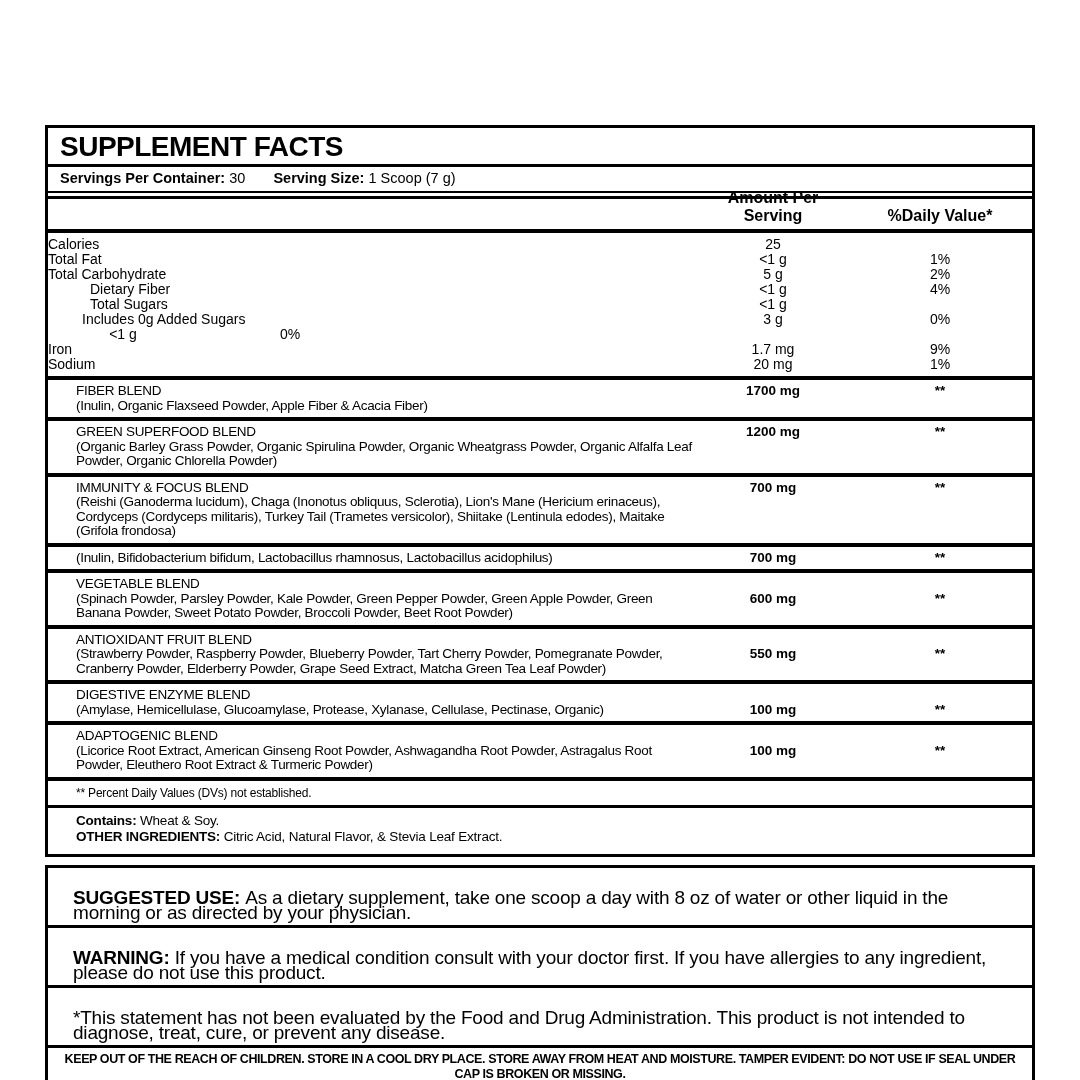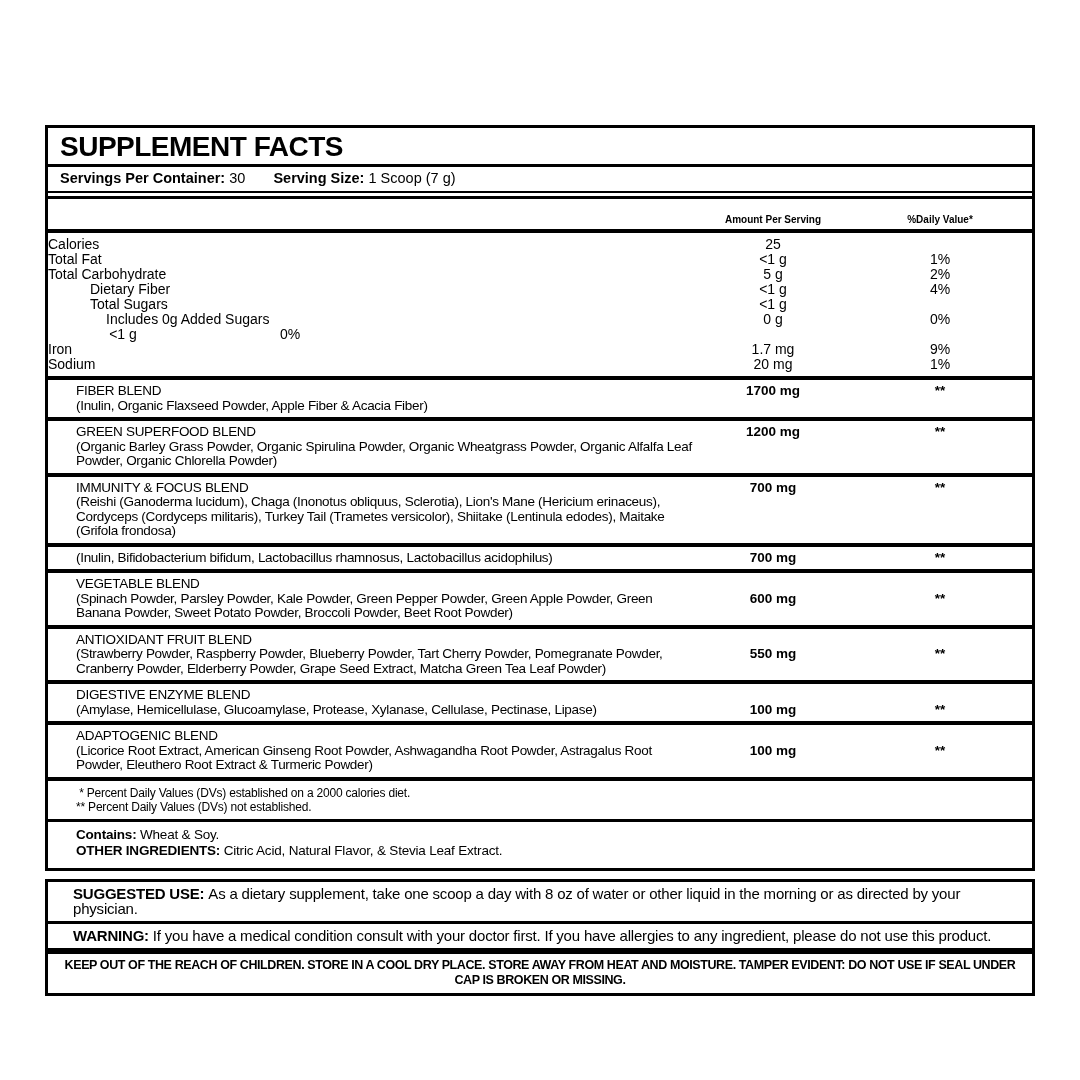--- a/index.html
+++ b/index.html
@@ -29,42 +29,42 @@
   .servings-row{
     font-size:14.5px;line-height:15px;
     padding:4px 0 5px 12px;
   }
   .b{font-weight:bold;}
   .serving-size-group{margin-left:24px;}
   .row{display:flex;align-items:flex-start;}
   .col-name{flex:1;min-width:0;}
   .col-amt{width:150px;text-align:center;flex:none;}
   .col-dv{width:184px;text-align:center;flex:none;}
-  .header-row{height:26px;align-items:flex-end;padding-bottom:4px;font-size:10px;}
+  .header-row{height:26px;align-items:flex-end;padding-bottom:4px;font-size:16px;}
   .nutrients{padding:4px 0;}
   .nutrient-row{font-size:14px;line-height:15px;}
   .indent-0{}
   .indent-1{padding-left:42px;}
-  .indent-2{padding-left:58px;}
+  .indent-2{padding-left:34px;}
   .blend{padding:4px 0;font-size:13.5px;letter-spacing:-0.3px;line-height:14.5px;}
   .blend .col-name{padding-left:28px;}
   .blend-title{font-weight:normal;}
   .blend .col-amt,.blend .col-dv{font-weight:bold;letter-spacing:0;}
   .footnotes{
     font-size:12px;line-height:14px;letter-spacing:-0.2px;
     padding:5px 0 5px 28px;white-space:pre-wrap;
   }
   .other-ing{
     font-size:13.5px;line-height:16px;letter-spacing:-0.2px;
     padding:5px 28px 7px 28px;
   }
   .usage-box{margin-top:8px;}
   .usage-row{
-    font-size:15px;line-height:15px;letter-spacing:-0.2px;
-    padding:4px 22px 5px 25px;
+    font-size:19px;line-height:15px;letter-spacing:-0.2px;
+    padding:22px 22px 5px 25px;
   }
   .usage-row.bold-all{
     font-weight:bold;font-size:12.5px;letter-spacing:-0.4px;
     padding:4px 8px 5px 8px;text-align:center;
   }
   .usage-rule{height:3px;background:#000;}
 </style>
 </head>
 <body>
 
@@ -117,21 +117,21 @@
     <div class="col-amt">&lt;1 g</div>
     <div class="col-dv">4%</div>
   </div>
         <div class="row nutrient-row">
     <div class="col-name indent-1">Total Sugars</div>
     <div class="col-amt">&lt;1 g</div>
     <div class="col-dv"></div>
   </div>
         <div class="row nutrient-row">
     <div class="col-name indent-2">Includes 0g Added Sugars</div>
-    <div class="col-amt">0 g</div>
+    <div class="col-amt">3 g</div>
     <div class="col-dv">0%</div>
   </div>
         <div class="row nutrient-row">
     <div class="col-amt">&lt;1 g</div>
     <div class="col-dv">0%</div>
   </div>
         <div class="row nutrient-row">
     <div class="col-name indent-0">Iron</div>
     <div class="col-amt">1.7 mg</div>
     <div class="col-dv">9%</div>
@@ -218,42 +218,42 @@
     </div>
   </div>
         <div class="rule rule-4"></div>
         <div class="blend">
     <div class="row">
       <div class="col-name"><span class="blend-title">DIGESTIVE ENZYME BLEND</span></div>
       <div class="col-amt"></div>
       <div class="col-dv"></div>
     </div>
     <div class="row">
-      <div class="col-name">(Amylase, Hemicellulase, Glucoamylase, Protease, Xylanase, Cellulase, Pectinase, Lipase)</div>
+      <div class="col-name">(Amylase, Hemicellulase, Glucoamylase, Protease, Xylanase, Cellulase, Pectinase, Organic)</div>
       <div class="col-amt">100 mg</div>
       <div class="col-dv">**</div>
     </div>
   </div>
         <div class="rule rule-4"></div>
         <div class="blend">
     <div class="row">
       <div class="col-name"><span class="blend-title">ADAPTOGENIC BLEND</span></div>
       <div class="col-amt"></div>
       <div class="col-dv"></div>
     </div>
     <div class="row">
       <div class="col-name">(Licorice Root Extract, American Ginseng Root Powder, Ashwagandha Root Powder, Astragalus Root Powder, Eleuthero Root Extract &amp; Turmeric Powder)</div>
       <div class="col-amt">100 mg</div>
       <div class="col-dv">**</div>
     </div>
   </div>
       </div>
     <div class="rule rule-4"></div>
 
-    <div class="footnotes" id="footnotes"><div> * Percent Daily Values (DVs) established on a 2000 calories diet.</div><div>** Percent Daily Values (DVs) not established.</div></div>
+    <div class="footnotes" id="footnotes"><div>** Percent Daily Values (DVs) not established.</div></div>
     <div class="rule rule-3"></div>
 
     <div class="other-ing">
       <div>
         <span class="b">Contains:</span>
         <span>Wheat &amp; Soy.</span>
       </div>
       <div>
         <span class="b">OTHER INGREDIENTS:</span>
         <span>Citric Acid, Natural Flavor, &amp; Stevia Leaf Extract.</span>
@@ -265,20 +265,24 @@
       <div class="usage-row">
     <span class="b">SUGGESTED USE: </span>
     <span>As a dietary supplement, take one scoop a day with 8 oz of water or other liquid in the morning or as directed by your physician.</span>
   </div>
       <div class="usage-rule"></div>
       <div class="usage-row">
     <span class="b">WARNING: </span>
     <span>If you have a medical condition consult with your doctor first. If you have allergies to any ingredient, please do not use this product.</span>
   </div>
       <div class="usage-rule"></div>
+      <div class="usage-row">
+    
+    <span>*This statement has not been evaluated by the Food and Drug Administration. This product is not intended to diagnose, treat, cure, or prevent any disease.</span>
+  </div>
       <div class="usage-rule"></div>
       <div class="usage-row bold-all">
     
     <span>KEEP OUT OF THE REACH OF CHILDREN. STORE IN A COOL DRY PLACE. STORE AWAY FROM HEAT AND MOISTURE. TAMPER EVIDENT: DO NOT USE IF SEAL UNDER CAP IS BROKEN OR MISSING.</span>
   </div>
     </section>
 
 </div>
 
 </body></html>

